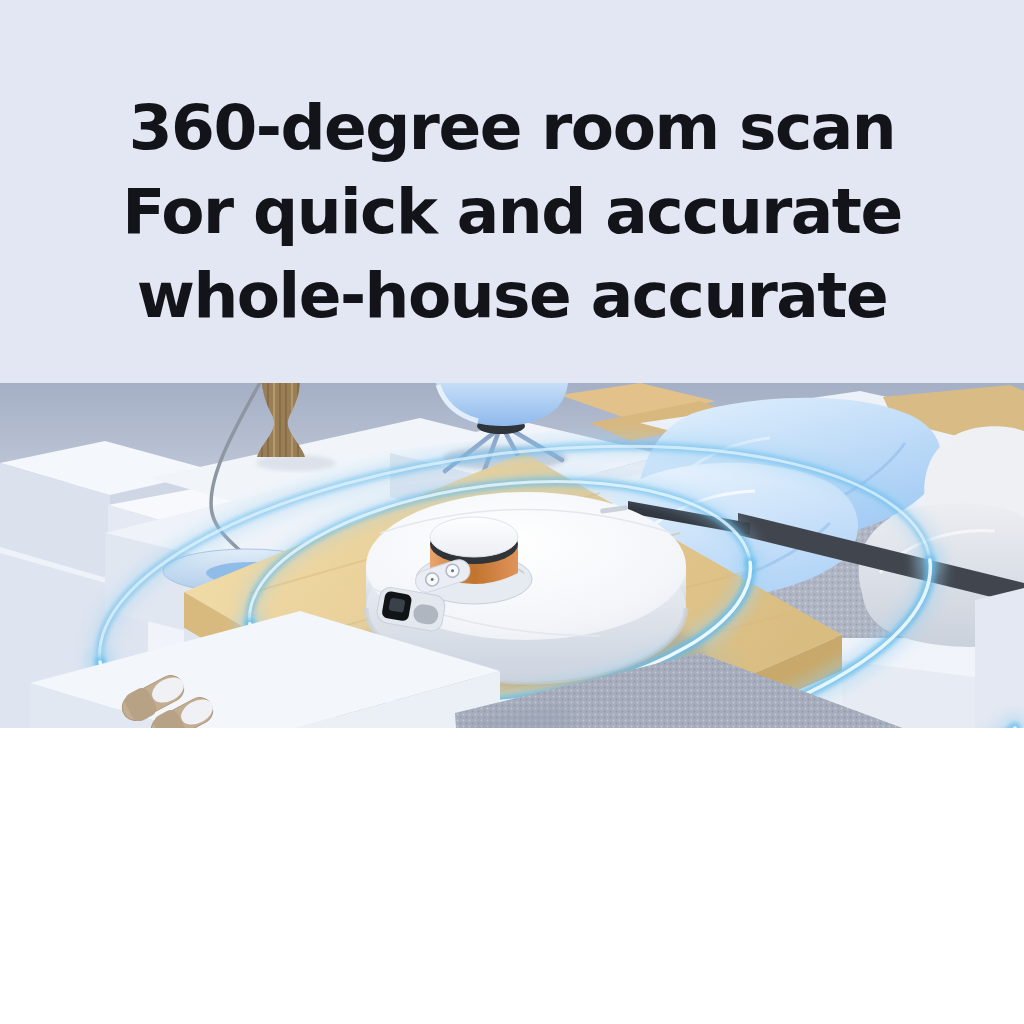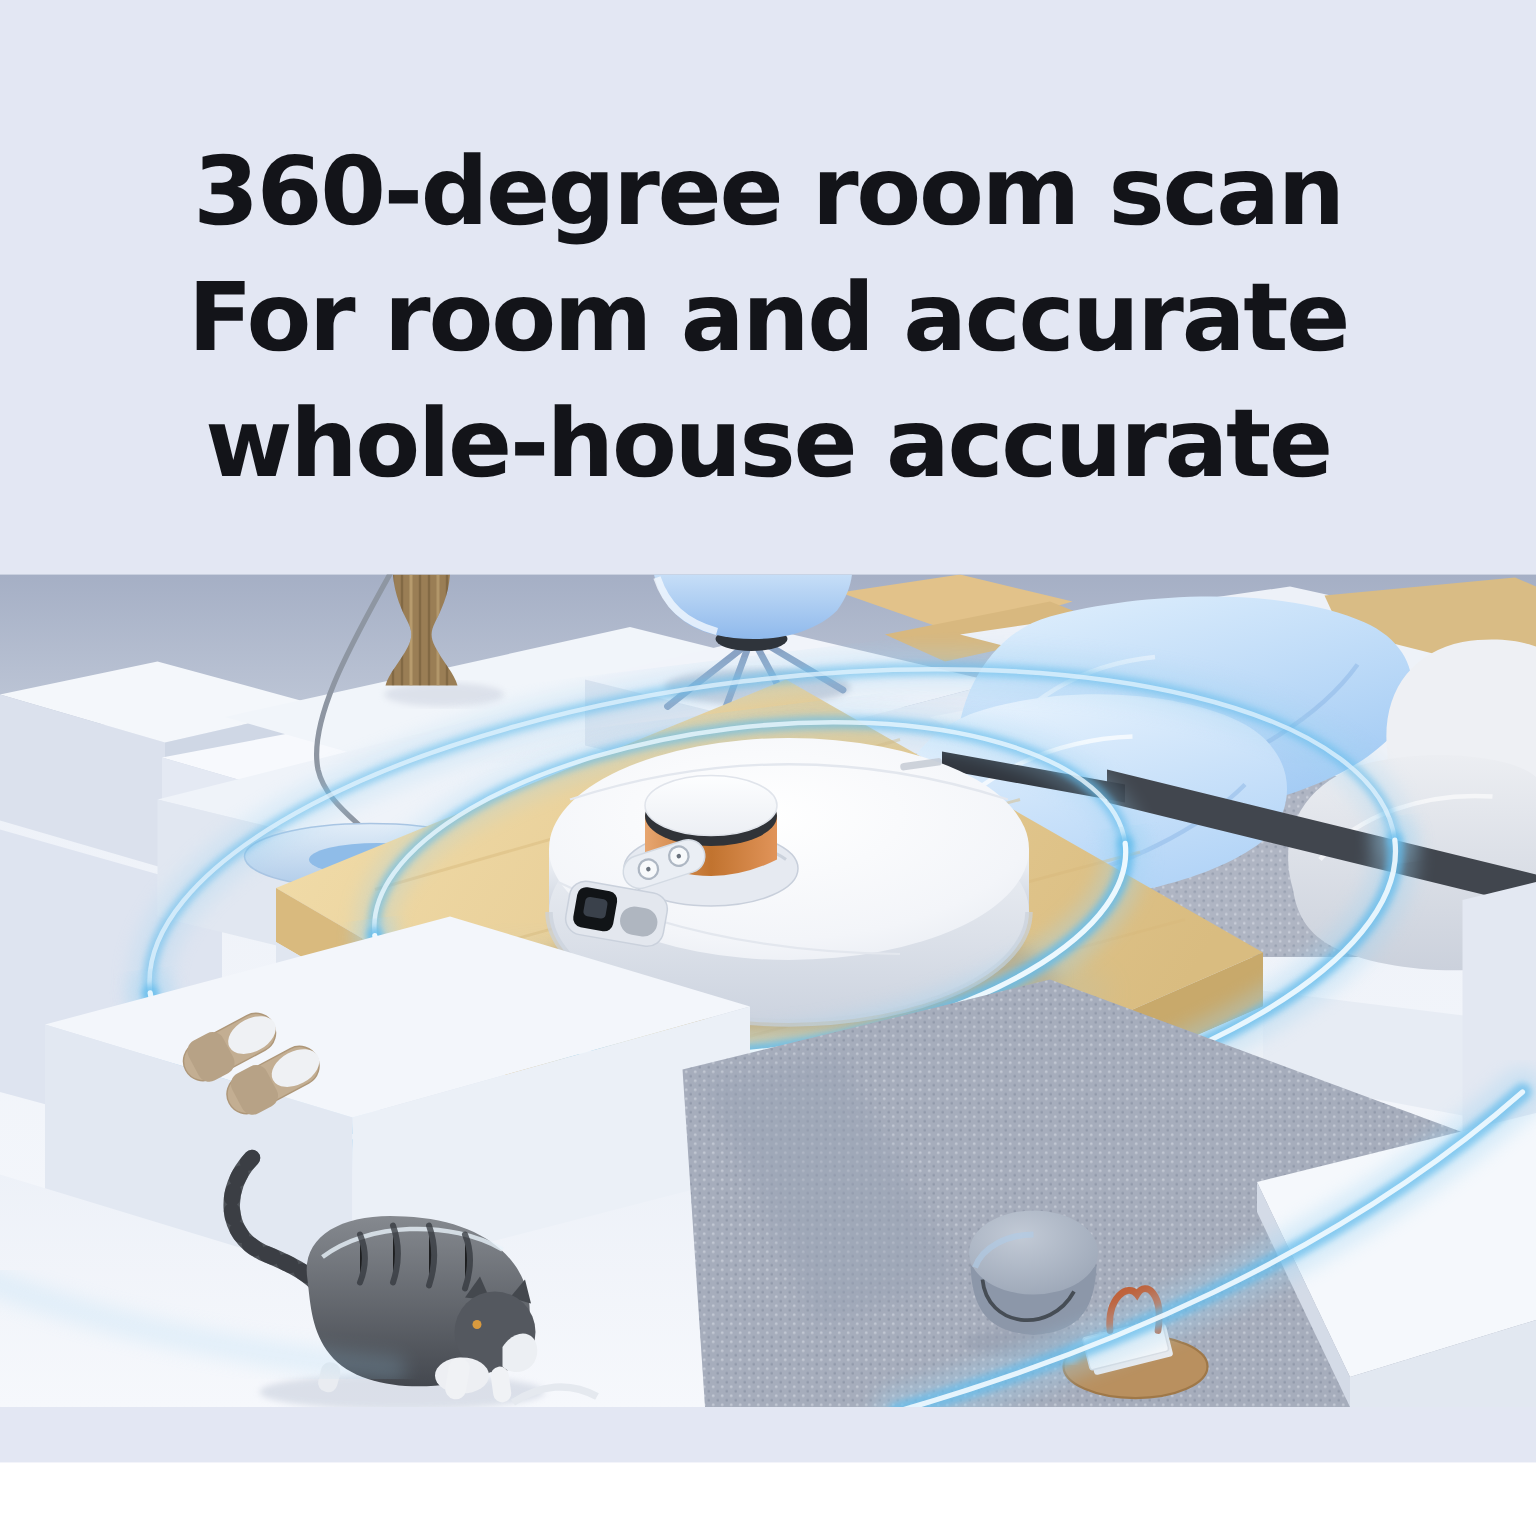--- a/index.html
+++ b/index.html
@@ -1,17 +1,17 @@
 <!DOCTYPE html>
 <html><head>
 <meta charset="utf-8">
 <style>
   html,body{margin:0;padding:0;}
   .page{
-    width:1024px;height:975px;overflow:hidden;position:relative;
+    width:1024px;height:728px;overflow:hidden;position:relative;
     background:#E3E7F3;
     font-family:"DejaVu Sans","Liberation Sans",sans-serif;
   }
   header.hero{
     height:383px;box-sizing:border-box;padding-top:86px;
     display:flex;flex-direction:column;align-items:center;justify-content:flex-start;
     background:#E3E7F3;
   }
   header.hero h1{
     margin:0;text-align:center;font-weight:bold;
@@ -23,21 +23,21 @@
   footer.strip{height:86px;background:#E3E7F3;}
 </style>
 </head>
 <body>
 
 <div class="page">
 
   <header class="hero">
     <h1>
       <span>360-degree room scan</span>
-      <span>For room and accurate</span>
+      <span>For quick and accurate</span>
       <span>whole-house accurate</span>
     </h1>
   </header>
 
   <figure class="photo">
   <svg width="1024" height="555" viewBox="0 0 1024 555" xmlns="http://www.w3.org/2000/svg">
     <defs>
       <linearGradient id="wallG" x1="0" y1="0" x2="0" y2="1">
         <stop offset="0" stop-color="#A5AFC5"></stop>
             <stop offset="1" stop-color="#C8D0DE"></stop>

